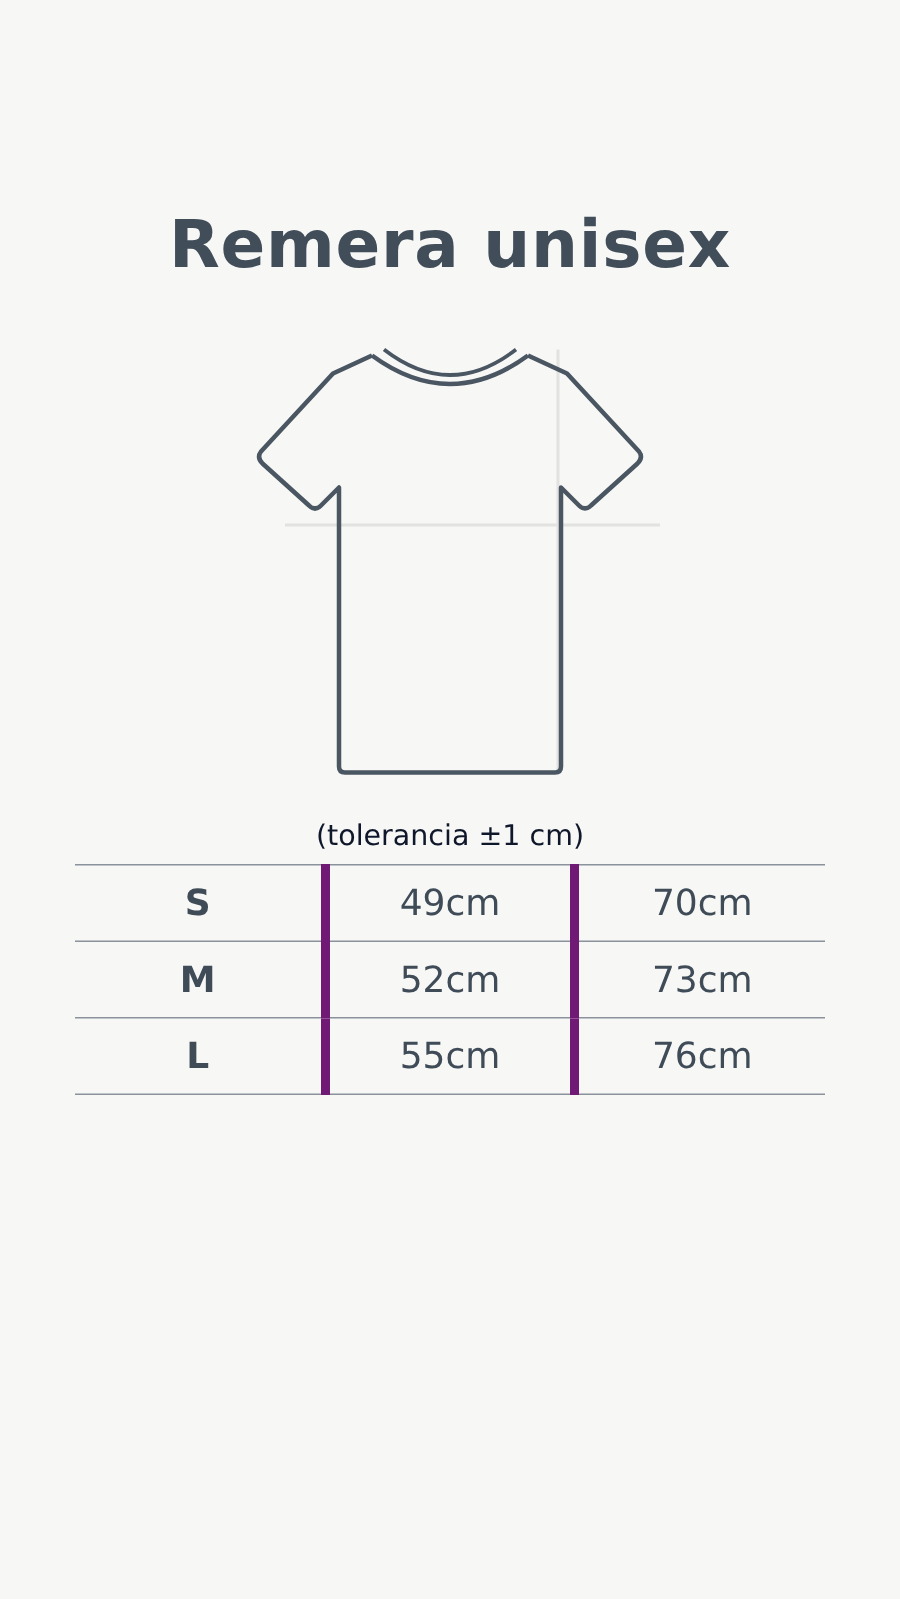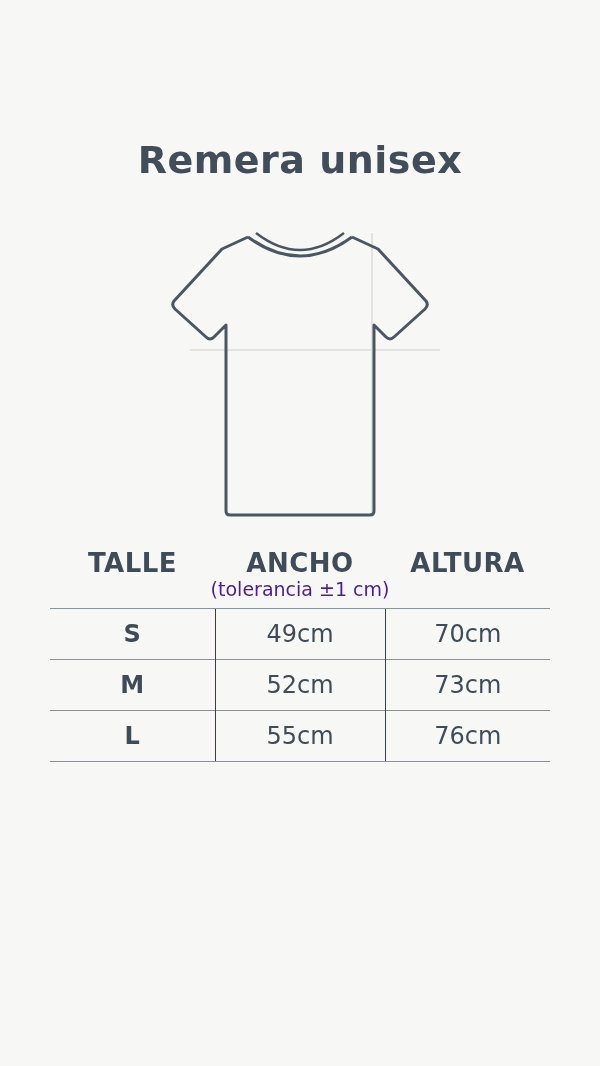--- a/index.html
+++ b/index.html
@@ -15,21 +15,21 @@
     overflow: hidden;
   }
   .page {
     position: relative;
     width: 600px;
     height: 1066px;
     box-sizing: border-box;
   }
   .title {
     text-align: center;
-    font-size: 38px;
+    font-size: 44px;
     font-weight: bold;
     color: #414e5a;
     letter-spacing: 0.5px;
     margin: 0;
     position: absolute;
     top: 138px;
     left: 0;
     right: 0;
     font-family: "DejaVu Sans", sans-serif;
   }
@@ -59,31 +59,31 @@
     font-weight: bold;
     color: #3f4c58;
     padding: 2px 0 0 0;
     text-align: center;
     letter-spacing: 0.5px;
     border: none;
   }
   .tolerance-row td {
     text-align: center;
     font-size: 19px;
-    color: #4c1d95;
+    color: #0f172a;
     padding: 0 0 8px 0;
     border: none;
   }
   table.sizes td.cell {
     text-align: center;
     font-size: 24px;
     color: #3f4c58;
     padding: 11px 0 11px 0;
     border-top: 1px solid #8a929b;
-    border-left: 1px solid #701a75;
+    border-left: 6px solid #701a75;
   }
   table.sizes tr.data-row td.cell:first-child {
     border-left: none;
     font-weight: bold;
   }
   table.sizes tr.data-row:last-child td.cell {
     border-bottom: 1px solid #8a929b;
   }
   .col-talle { width: 33%; }
   .col-ancho { width: 34%; }
@@ -106,25 +106,20 @@
 
       <path d="M138 22 Q190 60 242 22" fill="none" stroke="#4a5662" stroke-width="3"></path>
 
       <path d="M146 18 Q190 52 234 18" fill="none" stroke="#4a5662" stroke-width="2.5"></path>
     </svg>
   </div>
 
   <div class="table-wrap">
     <table class="sizes">
       <thead>
-        <tr>
-          <th class="head col-talle">TALLE</th>
-          <th class="head col-ancho">ANCHO</th>
-          <th class="head col-altura">ALTURA</th>
-        </tr>
         <tr class="tolerance-row">
           <td colspan="3">(tolerancia ±1 cm)</td>
         </tr>
       </thead>
       <tbody>
         <tr class="data-row">
           <td class="cell">S</td>
           <td class="cell">49cm</td>
           <td class="cell">70cm</td>
         </tr>

